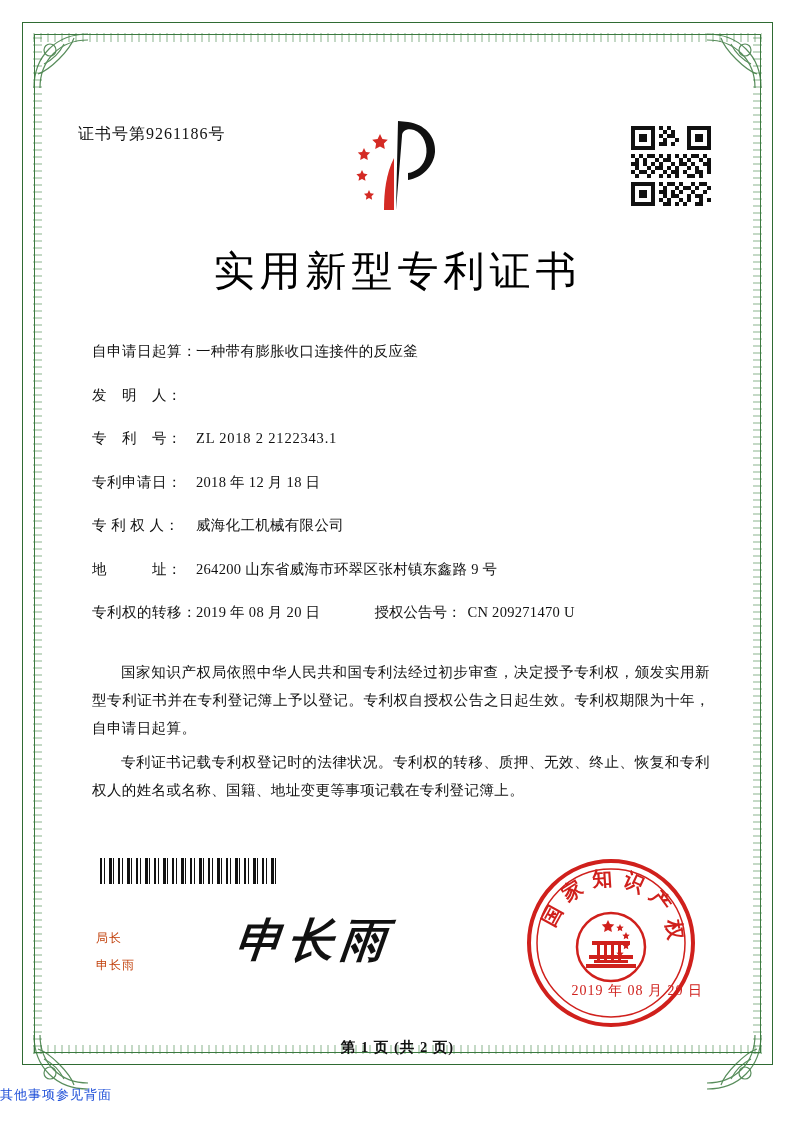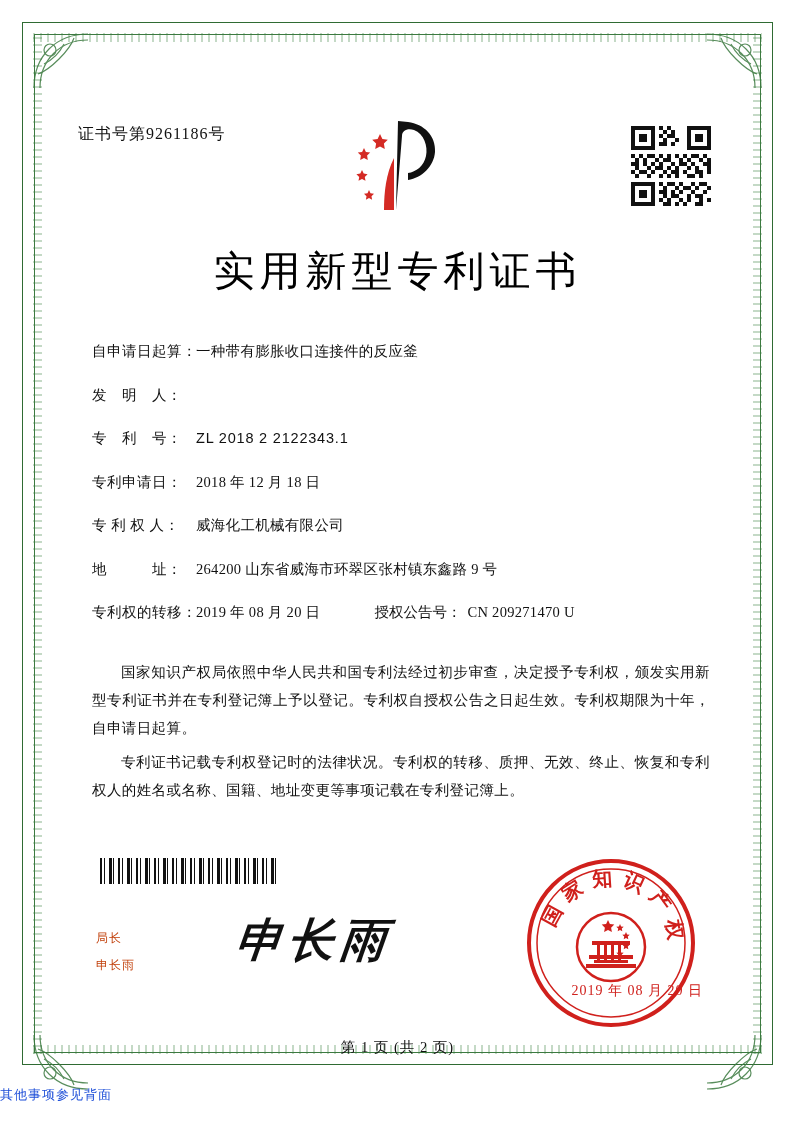--- a/index.html
+++ b/index.html
@@ -123,21 +123,21 @@
     width: 104px;
     flex: 0 0 104px;
     white-space: nowrap;
     letter-spacing: 0.5px;
   }
   .row .value {
     flex: 1 1 auto;
     letter-spacing: 0.3px;
   }
   .row .value.mono {
-    font-family: Liberation Sans, sans-serif;
+    font-family: Liberation Serif, serif;
     letter-spacing: 0.8px;
   }
   .row.two-col .secondlabel {
     margin-left: 54px;
     white-space: nowrap;
     font-family: Liberation Mono, monospace;
   }
   .row.two-col .value {
     flex: 0 0 auto;
   }
@@ -216,20 +216,21 @@
   
   .page-no {
     position: absolute;
     left: 0;
     right: 0;
     top: 1038px;
     text-align: center;
     font-size: 14.5px;
     color: #111;
     letter-spacing: 1px;
+    font-weight: bold;
   }
   .footnote {
     position: absolute;
     left: 0;
     right: 0;
     top: 1086px;
     font-size: 13px;
     color: #1d4ed8;
     letter-spacing: 1px;
   }

